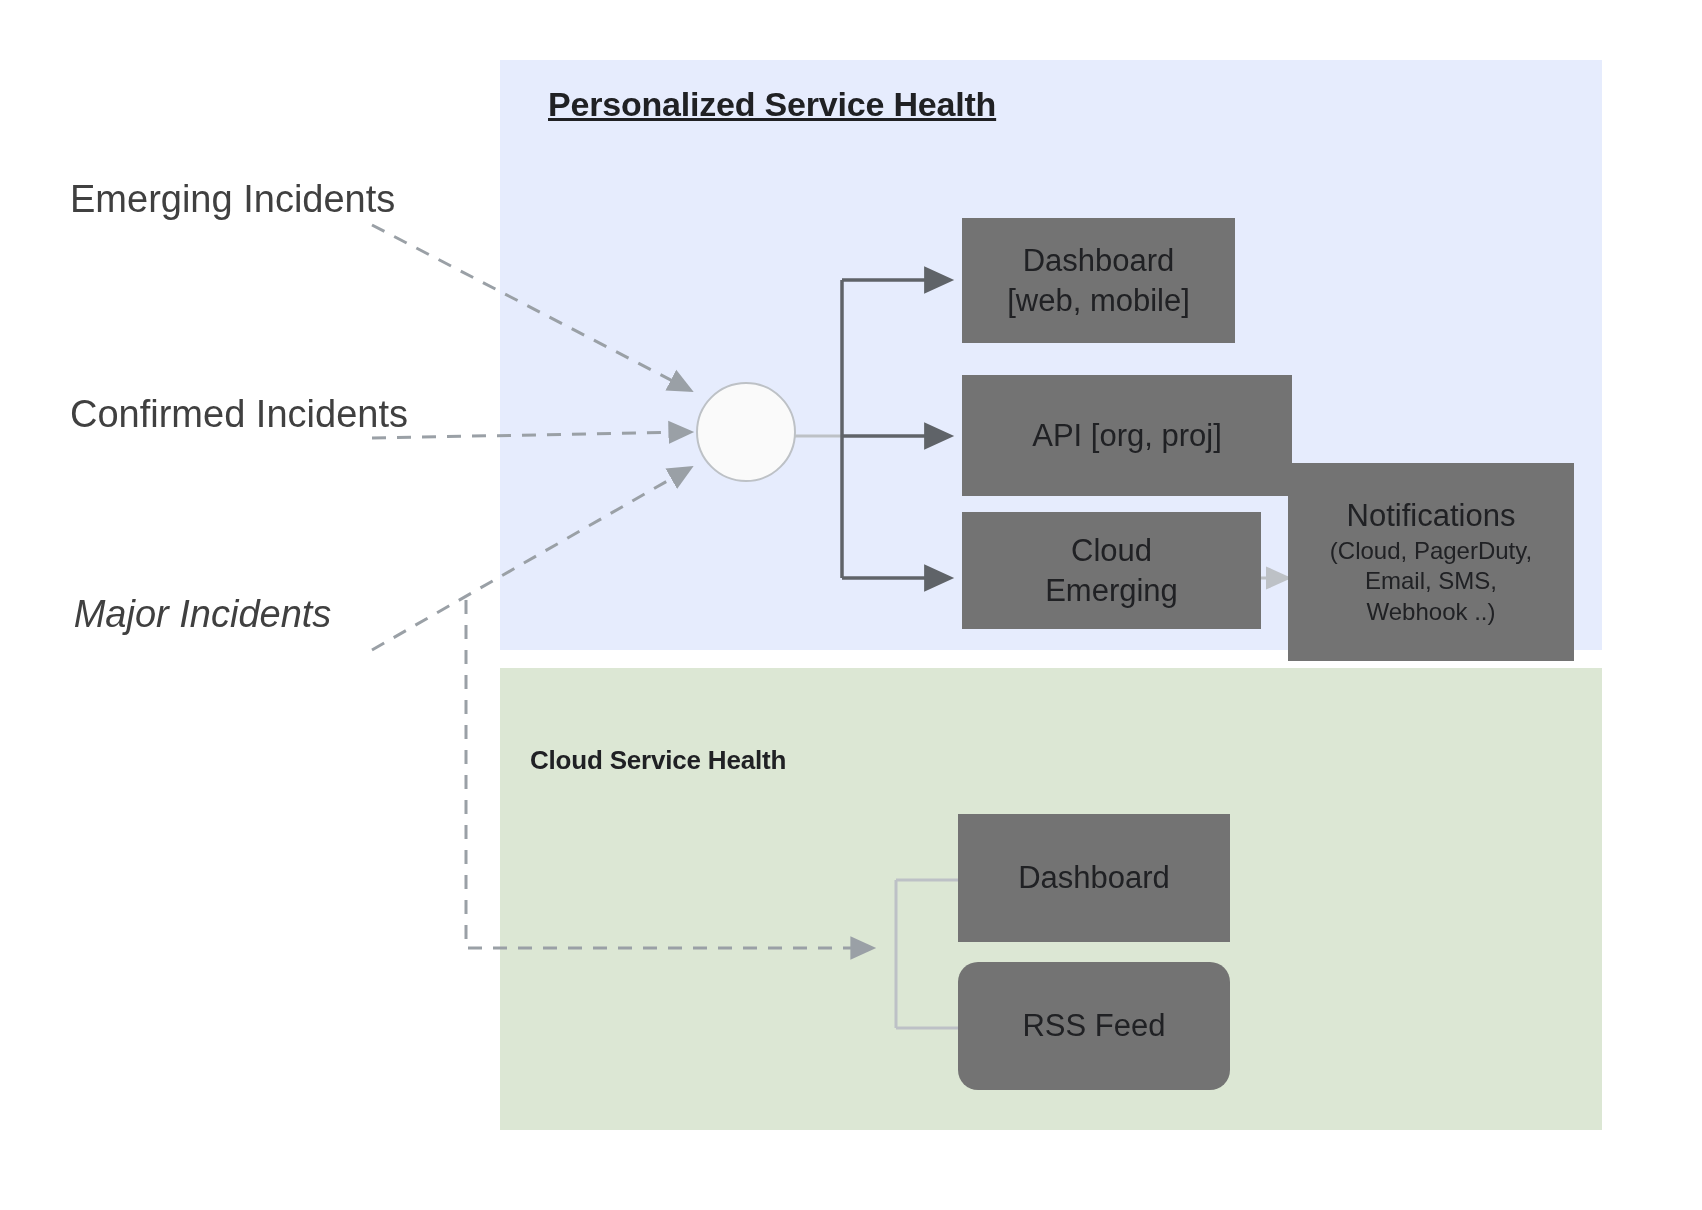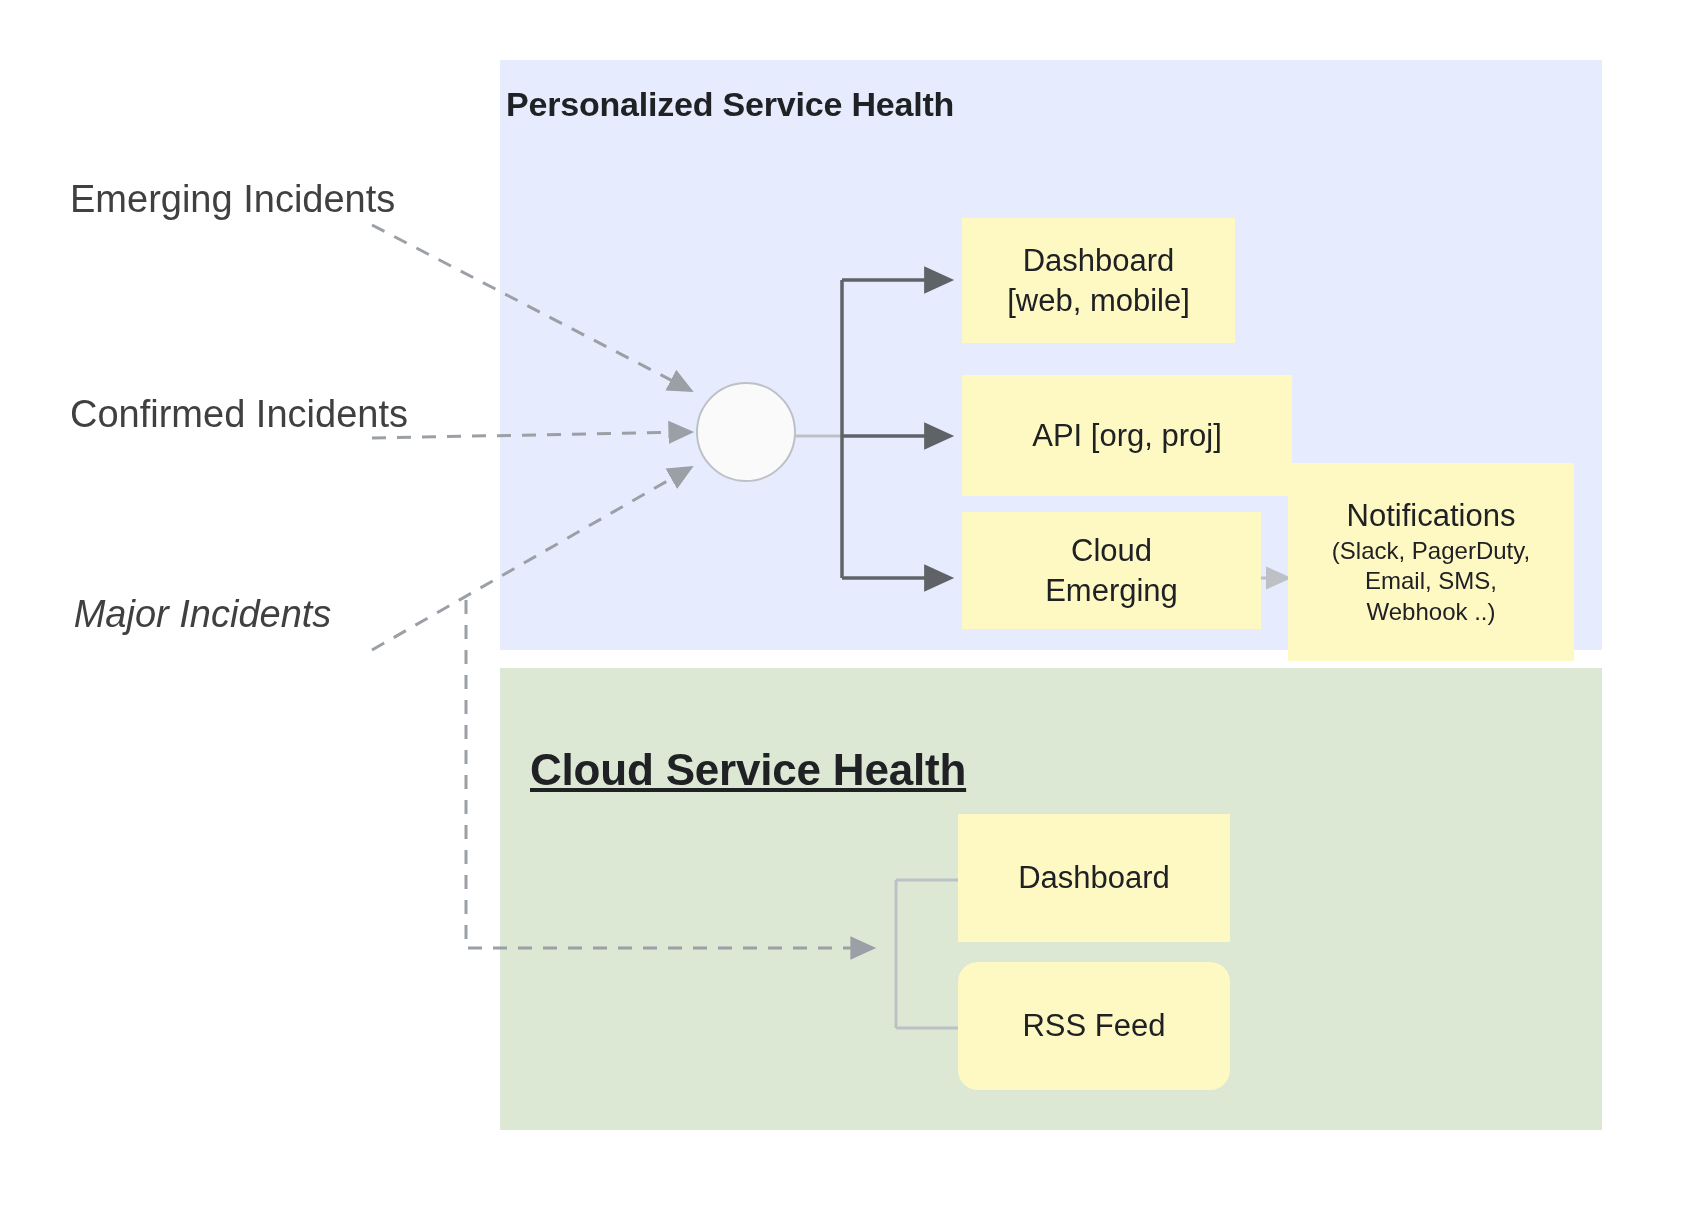--- a/index.html
+++ b/index.html
@@ -16,21 +16,21 @@
   .panel-title{
     position:absolute;
     font-weight:bold;
     color:#202124;
     letter-spacing:-0.2px;
     white-space:nowrap;
   }
 
   .node-box{
     position:absolute;
-    background:#fef9c3;
+    background:#737373;
     display:flex;
     align-items:center;
     justify-content:center;
     text-align:center;
     color:#202124;
     line-height:1.28;
     box-sizing:border-box;
   }
   .node-box .lines{display:block;}
   .node-box .l{display:block;}
@@ -97,23 +97,23 @@
 
     <g stroke="#bdc1c6" stroke-width="3" fill="none">
       <path d="M896,880 L896,1028"></path>
       <path d="M896,880 L962,880"></path>
       <path d="M896,1028 L962,1028"></path>
     </g>
   </svg>
 
   <div class="hub" style="left:696px;top:382px;width:100px;height:100px;"></div>
 
-  <div class="panel-title" style="left:506px;top:85px;font-size:34px;">Personalized Service Health</div>
+  <div class="panel-title" style="left:548px;top:85px;font-size:34px;text-decoration:underline;">Personalized Service Health</div>
 
-  <div class="panel-title" style="left:530px;top:745px;font-size:44px;text-decoration:underline;">Cloud Service Health</div>
+  <div class="panel-title" style="left:530px;top:745px;font-size:26px;">Cloud Service Health</div>
 
   <div class="src-label" style="left:70px;top:175px;width:265px;font-size:38px;">
     <span class="l">Emerging</span>
     <span class="l">Incidents</span>
   </div>
 
   <div class="src-label" style="left:70px;top:390px;width:265px;font-size:38px;">
     <span class="l">Confirmed</span>
     <span class="l">Incidents</span>
   </div>
@@ -139,21 +139,21 @@
   <div class="node-box" style="left:962px;top:512px;width:299px;height:117px;font-size:31px;">
     <span class="lines">
       <span class="l">Cloud</span>
       <span class="l">Emerging</span>
     </span>
   </div>
 
   <div class="node-box" style="left:1288px;top:463px;width:286px;height:198px;font-size:24px;">
     <span class="lines">
       <span class="l" style="font-size:31px;">Notifications</span>
-      <span class="l">(Slack, PagerDuty,</span>
+      <span class="l">(Cloud, PagerDuty,</span>
       <span class="l">Email, SMS,</span>
       <span class="l">Webhook ..)</span>
     </span>
   </div>
 
   <div class="node-box" style="left:958px;top:814px;width:272px;height:128px;font-size:31px;">
     <span class="lines">
       <span class="l">Dashboard</span>
     </span>
   </div>

